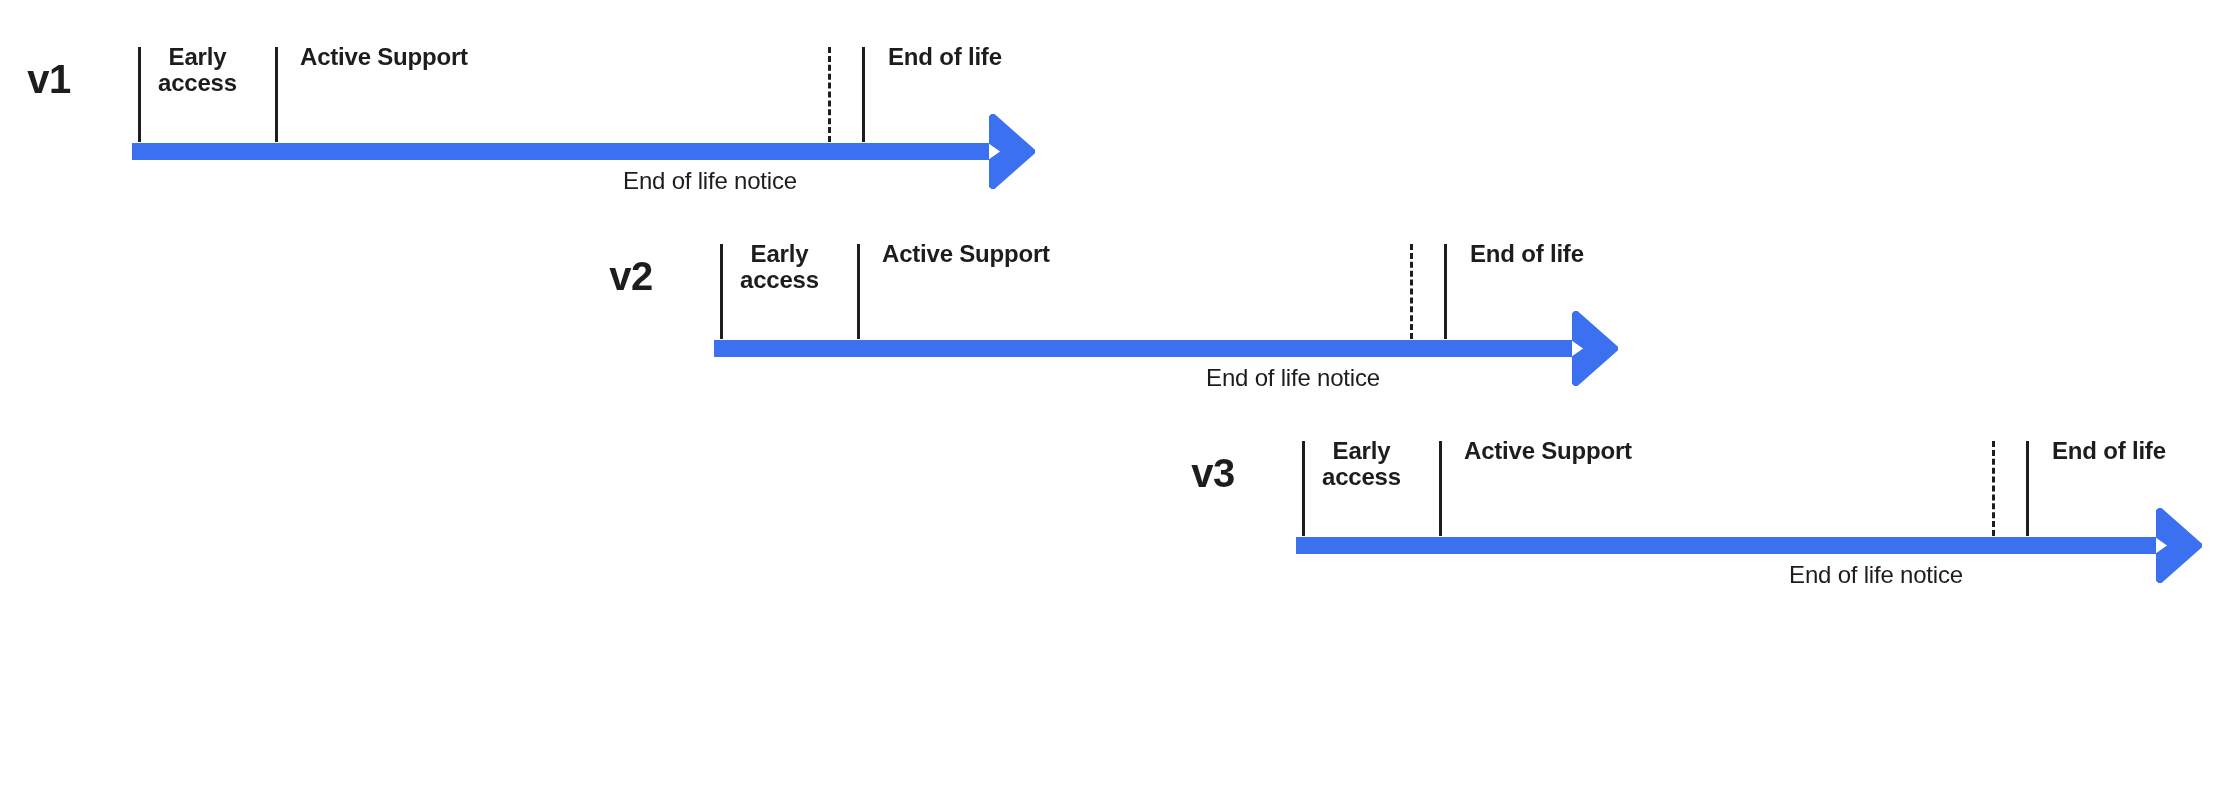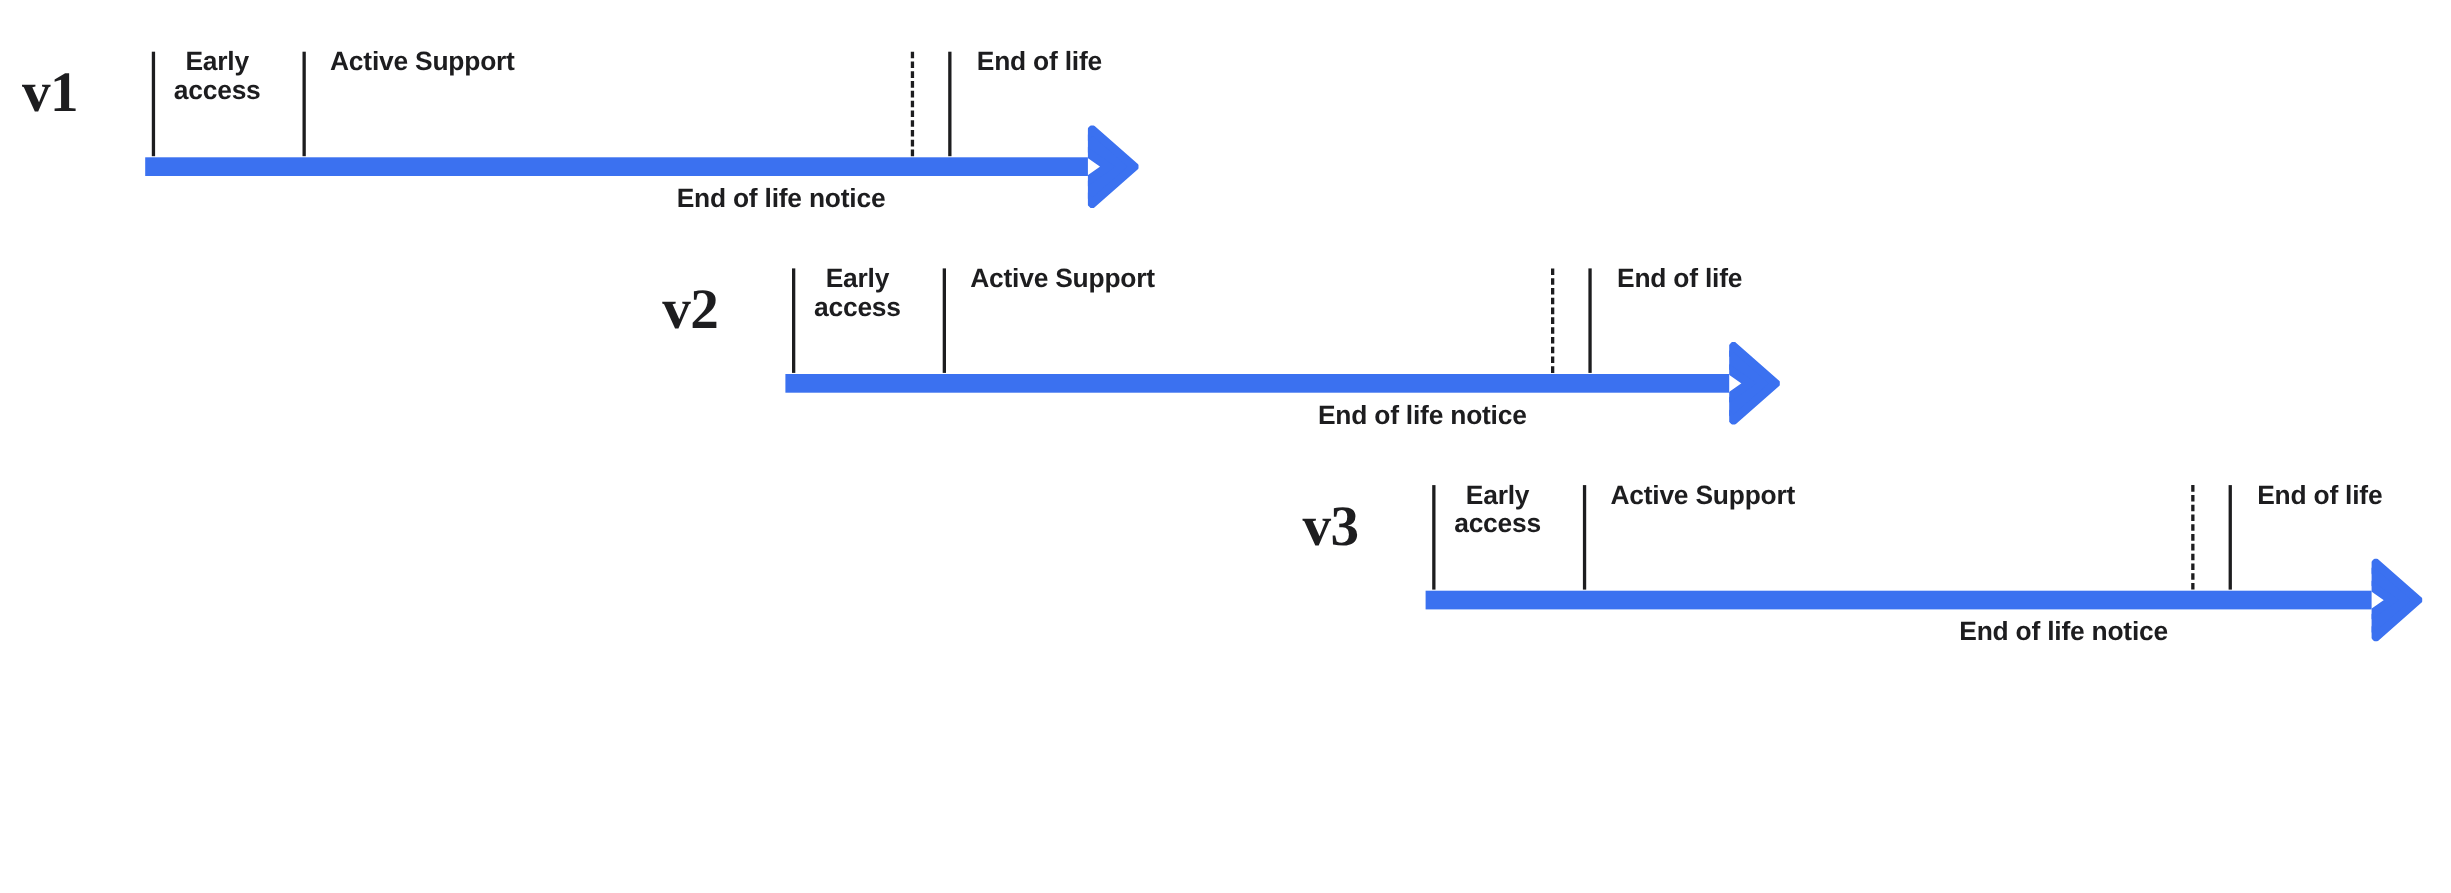--- a/index.html
+++ b/index.html
@@ -28,27 +28,26 @@
     position: absolute;
     height: 232px;
   }
 
   
   .version-label {
     position: absolute;
     left: 0;
     top: 44px;
     width: 58px;
-    text-align: left;
-    font-size: 52px;
+    text-align: center;
+    font-size: 40px;
     font-weight: 700;
     color: #1d1d1f;
     letter-spacing: -0.5px;
     line-height: 1;
-    font-family: Liberation Serif, serif;
   }
 
   
   .track-body {
     position: absolute;
     left: 68px;
     top: 0;
     height: 232px;
   }
 
@@ -93,21 +92,21 @@
     width: 46px;
     height: 75px;
   }
   .timeline-arrow svg { display: block; }
 
   
   .notice-label {
     position: absolute;
     top: 152px;
     font-size: 24px;
-    font-weight: 700;
+    font-weight: 400;
     color: #1d1d1f;
     letter-spacing: -0.2px;
     white-space: nowrap;
     transform: translateX(-50%);
   }
 </style>
 </head>
 <body>
 
 <div class="lifecycle-diagram" id="diagram-root">

